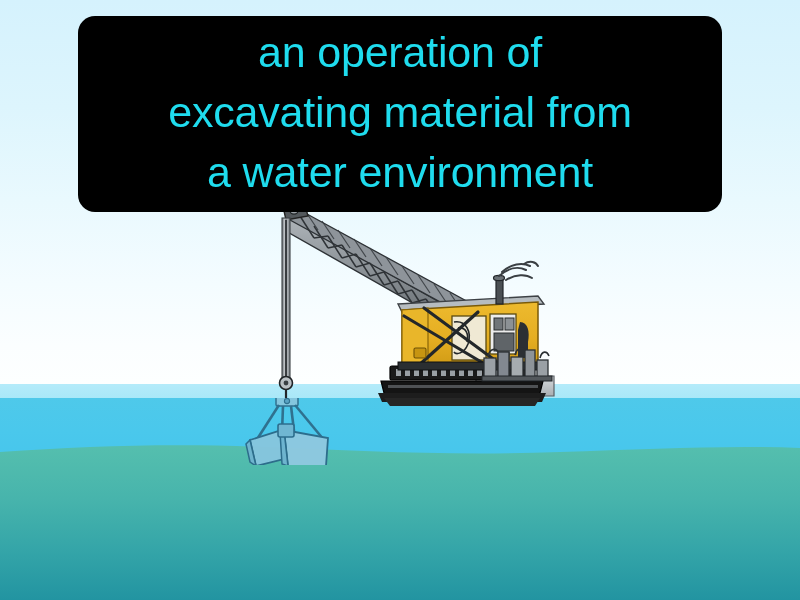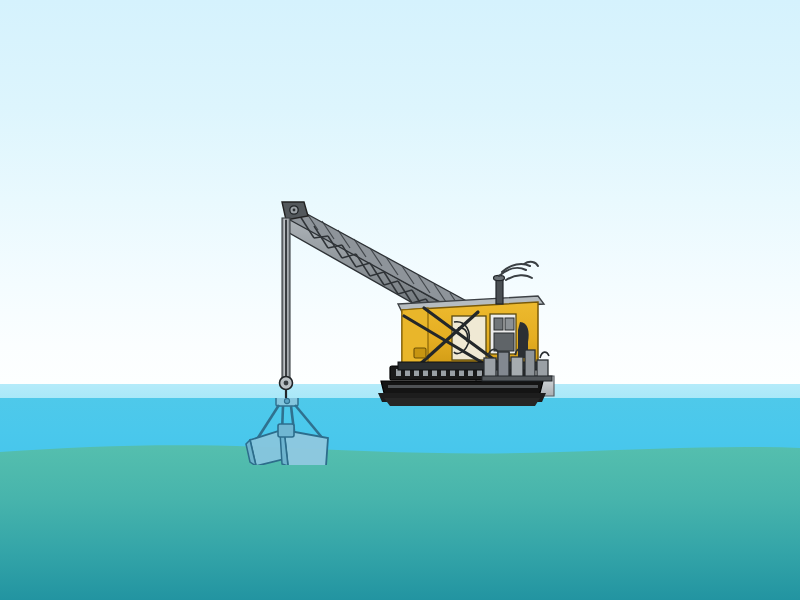--- a/index.html
+++ b/index.html
@@ -313,14 +313,19 @@
           <path d="M250,156 C252,148 258,148 260,152"></path>
           <path d="M277,155 C279,147 285,147 287,151"></path>
           <path d="M302,158 C304,150 309,151 311,156"></path>
         </g>
         <rect x="244" y="176" width="70" height="5" fill="#53585c" stroke="#22262a" stroke-width="1"></rect>
       </g>
 
     </svg>
   </div>
 
+  <div class="def-card">
+    <div class="def-text">an operation of
+excavating material from
+a water environment</div>
+  </div>
 
 </div>
 
 </body></html>

